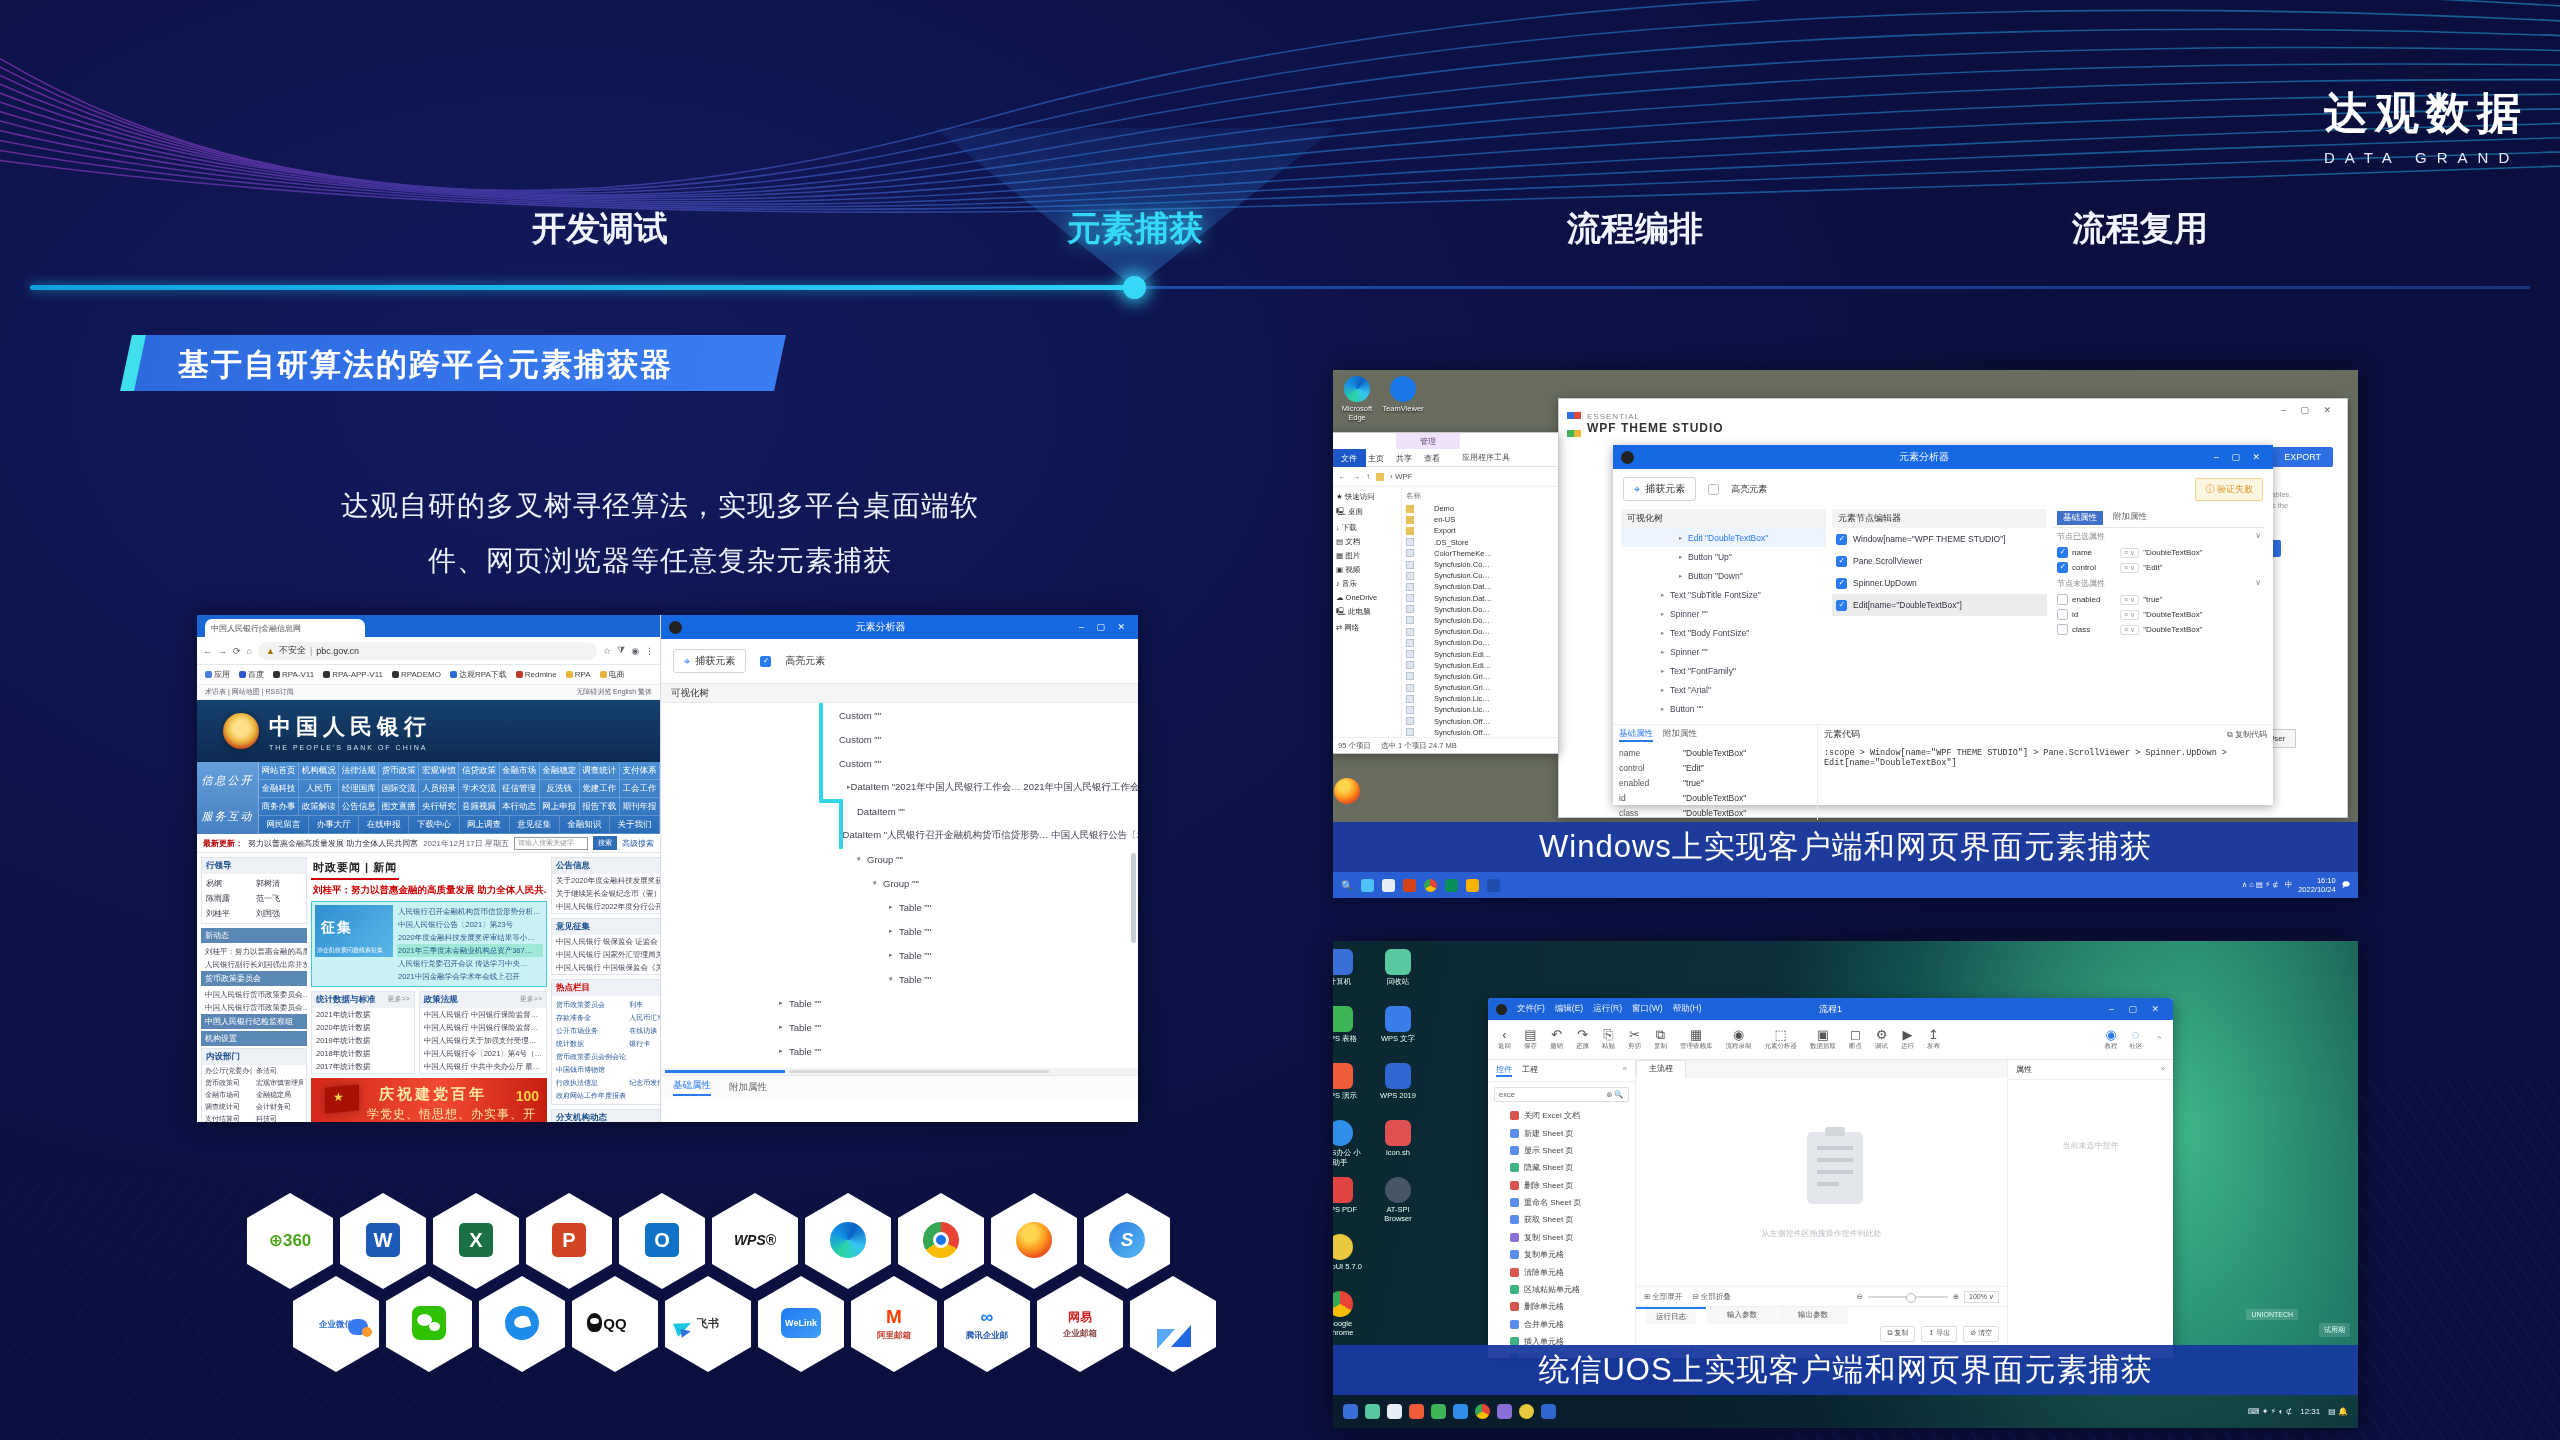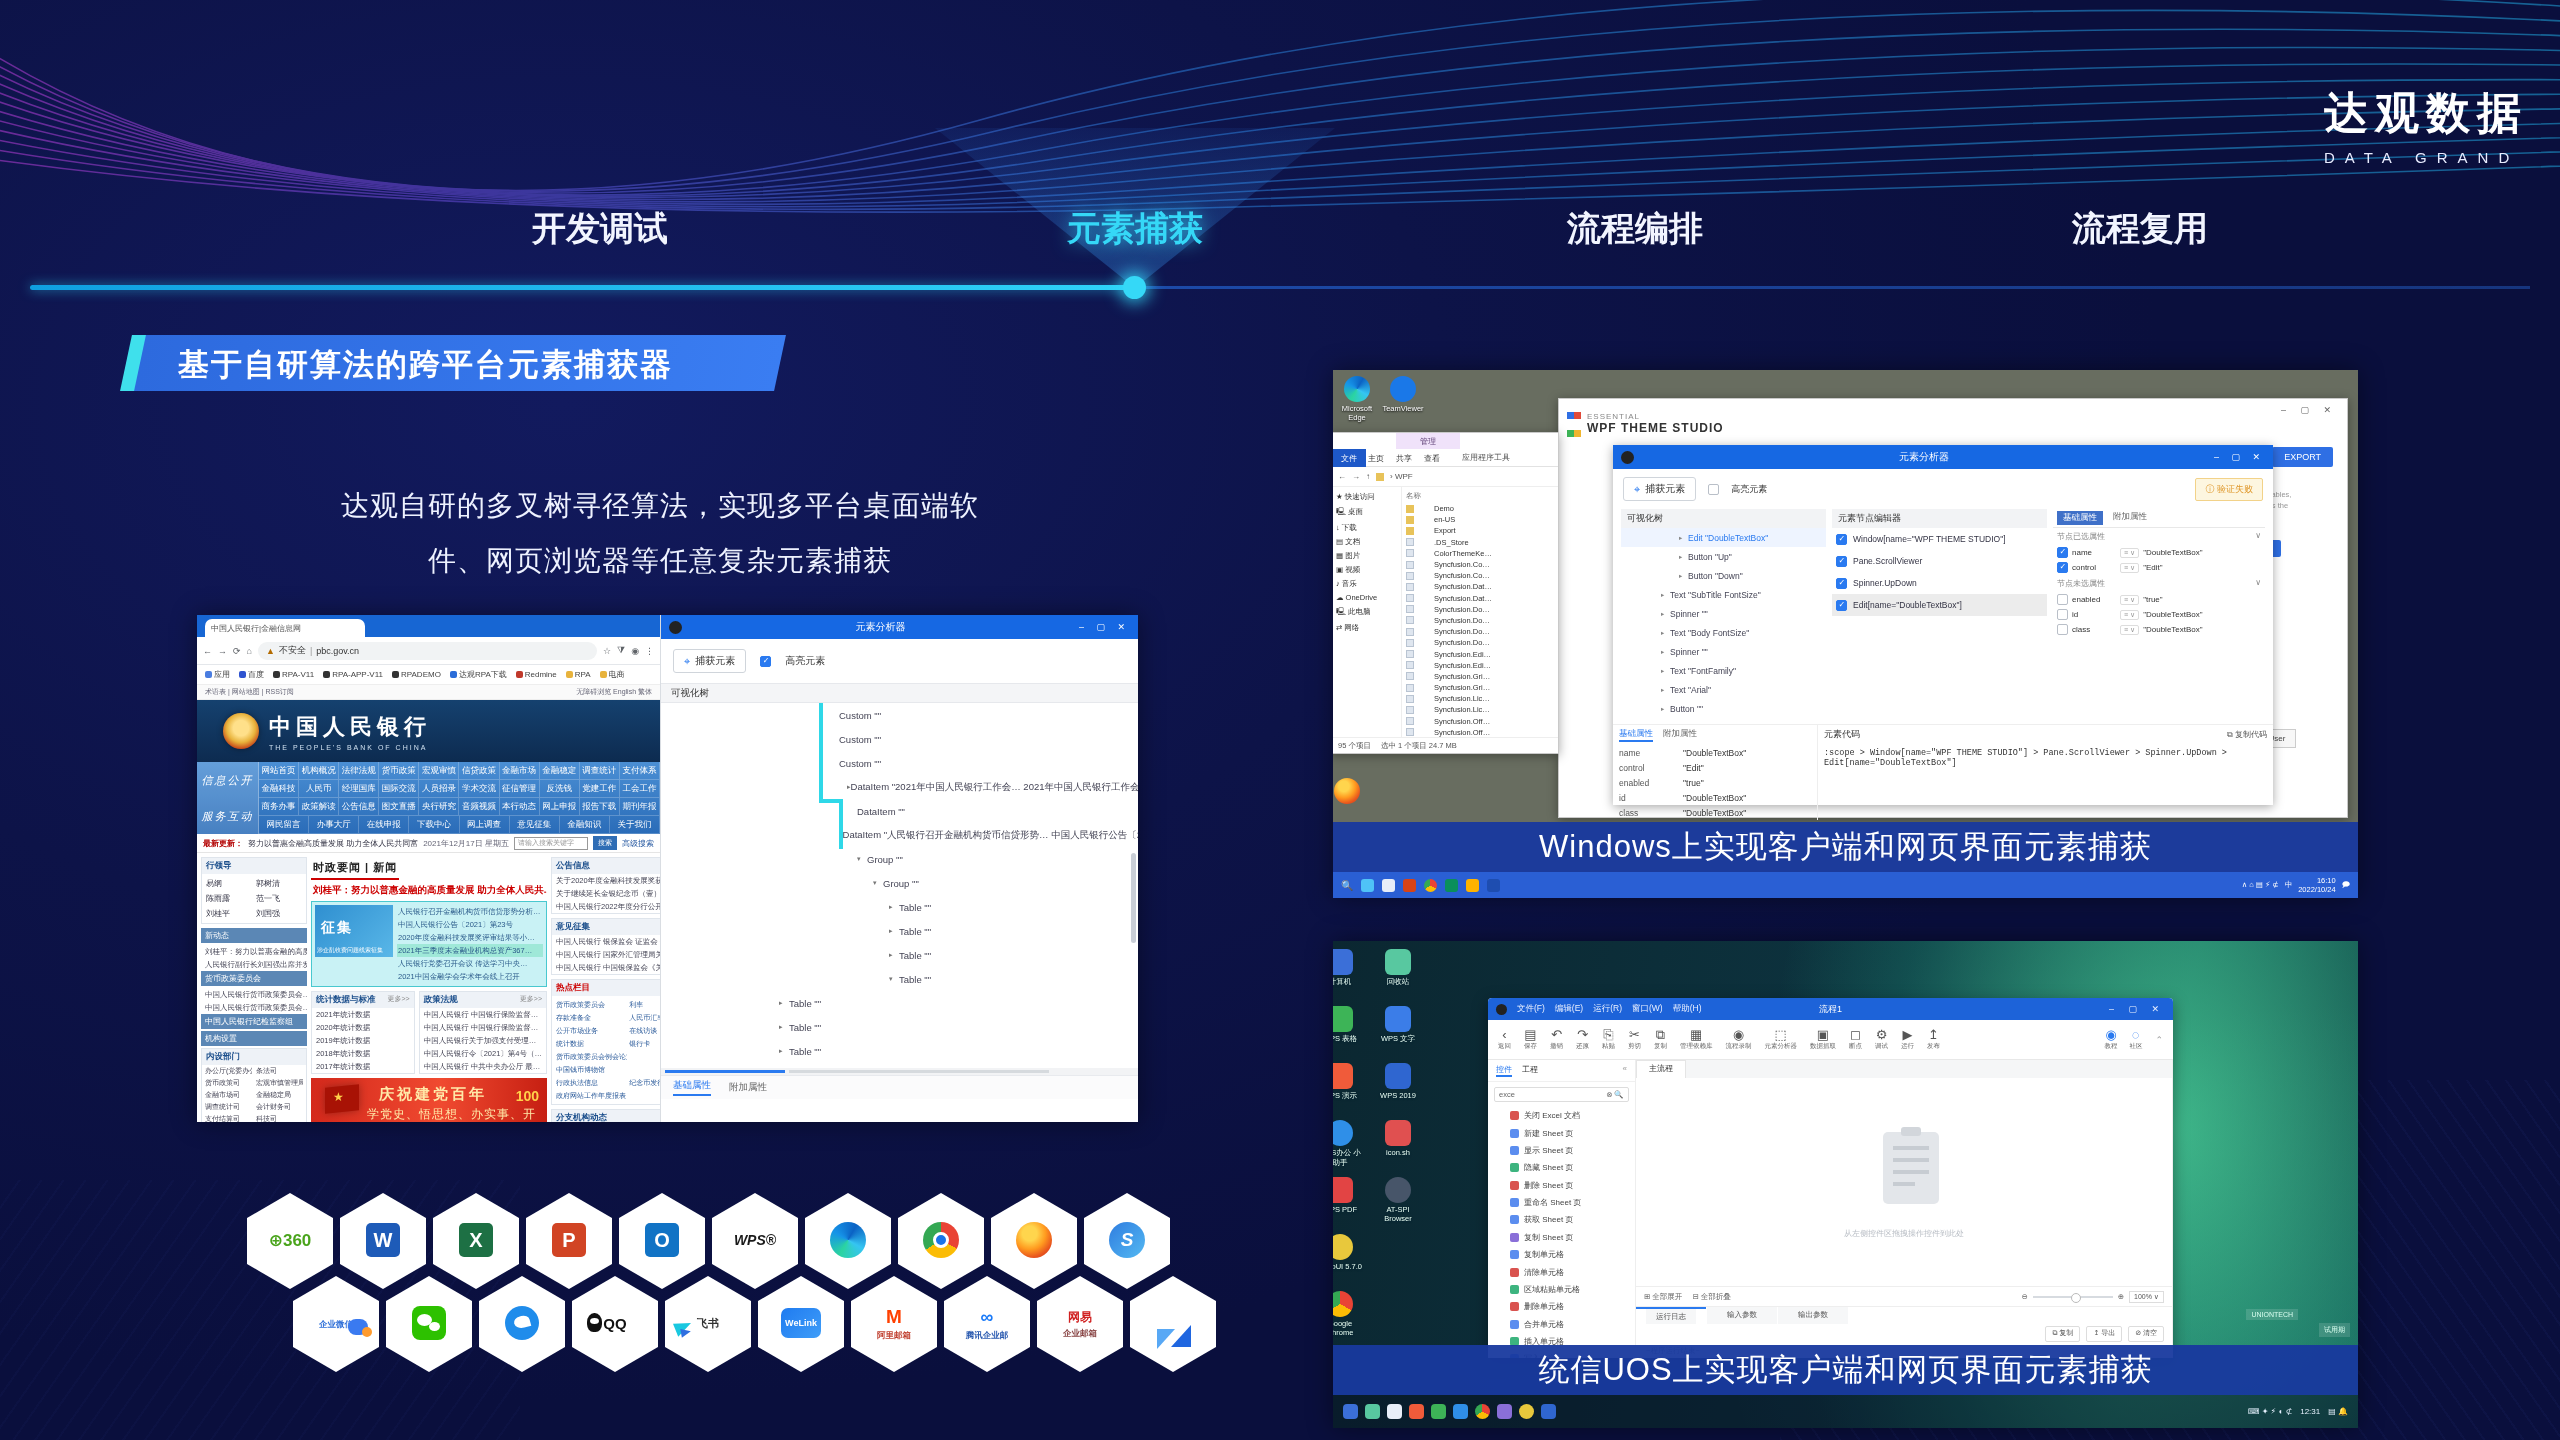--- a/index.html
+++ b/index.html
@@ -1471,20 +1471,27 @@
               <span><span>输出参数</span></span>
             </div>
           <div class="u-logbtns">
 
           <span class="u-lb">⧉ 复制</span>
               <span class="u-lb">↥ 导出</span>
               <span class="u-lb">⊘ 清空</span>
             </div>
           <div class="u-logtxt">~程序运行结束~</div>
         </div>
+        <div class="u-right">
+          <div class="u-rh">
+            <span>属性</span>
+            <span style="color:#999">»</span>
+          </div>
+          <div class="u-rempty">当前未选中控件</div>
+        </div>
       </div>
     </div>
 
     <div class="wm" style="right:60px;top:368px">UNIONTECH</div>
     <div class="wm" style="right:8px;top:382px">试用期</div>
 
     <div class="cap-band" style="top:404px;height:50px">
       <span class="cap-text">统信UOS上实现客户端和网页界面元素捕获</span>
     </div>
     <div class="u-task">

